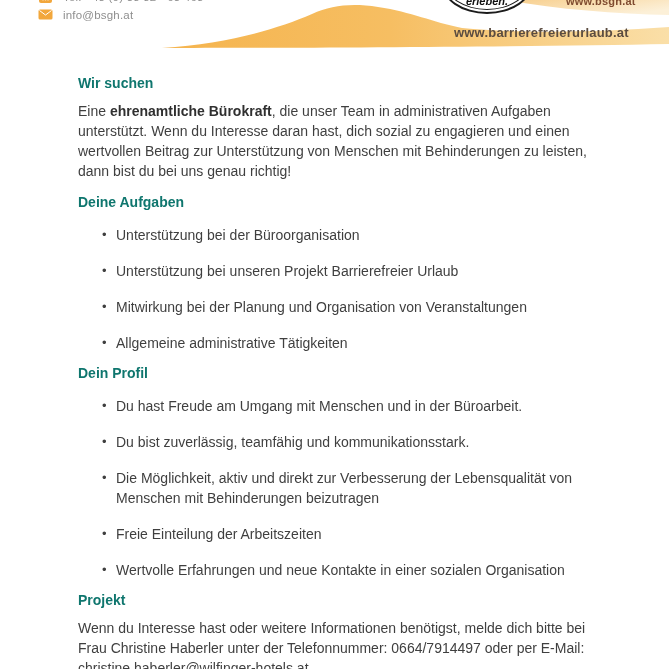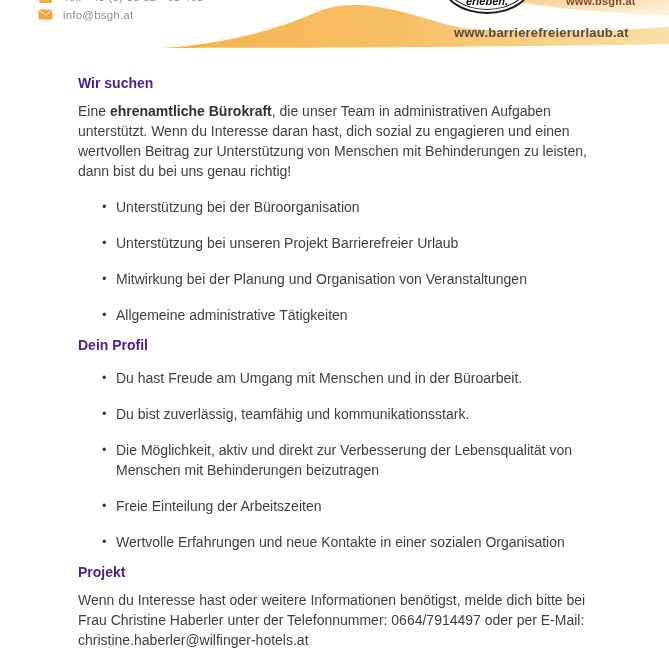--- a/index.html
+++ b/index.html
@@ -25,21 +25,21 @@
   .logo-inner{position:absolute;inset:2px;border:1.5px solid #1b1b1b;border-radius:50%;}
   .logo-text{position:absolute;left:0;right:0;bottom:5px;text-align:center;
     font-size:11px;font-weight:bold;font-style:italic;color:#111;}
 
   .site{position:absolute;font-weight:bold;z-index:2;white-space:nowrap;}
   .site1{left:566px;top:-5px;font-size:11px;color:#7f4b30;letter-spacing:.2px;}
   .site2{left:454px;top:25px;font-size:13px;color:#5b4c40;letter-spacing:.2px;}
 
   
   .content{padding:28px 74px 0 78px;font-size:14px;line-height:20px;}
-  .content h2{font-size:14px;line-height:14px;font-weight:bold;color:#4c1d95;
+  .content h2{font-size:14px;line-height:14px;font-weight:bold;color:#0f766e;
     margin:13px 0 11px;}
   .content h2.first{margin-top:0;}
   .content p{margin:0 0 14px;}
   .content strong{color:#303030;}
   .content ul{list-style:none;margin:0 0 6px;padding:0 0 0 24px;}
   .content li{position:relative;padding-left:14px;margin:16px 0 9px;}
   .content li::before{content:"\2022";position:absolute;left:0;top:0;
     font-size:13px;color:#3f3f3f;}
 </style>
 </head>
@@ -103,20 +103,21 @@
 
     <div class="site site1">www.bsgh.at</div>
     <div class="site site2">www.barrierefreierurlaub.at</div>
   </header>
 
   <main class="content">
 
     <h2 class="first">Wir suchen</h2>
     <p><span>Eine </span><strong>ehrenamtliche Bürokraft</strong><span>, die unser Team in administrativen Aufgaben unterstützt. Wenn du Interesse daran hast, dich sozial zu engagieren und einen wertvollen Beitrag zur Unterstützung von Menschen mit Behinderungen zu leisten, dann bist du bei uns genau richtig!</span></p>
 
+    <h2>Deine Aufgaben</h2>
     <ul>
       <li>Unterstützung bei der Büroorganisation</li>
       <li>Unterstützung bei unseren Projekt Barrierefreier Urlaub</li>
       <li>Mitwirkung bei der Planung und Organisation von Veranstaltungen</li>
       <li>Allgemeine administrative Tätigkeiten</li>
     </ul>
 
     <h2>Dein Profil</h2>
     <ul>
       <li>Du hast Freude am Umgang mit Menschen und in der Büroarbeit.</li>

